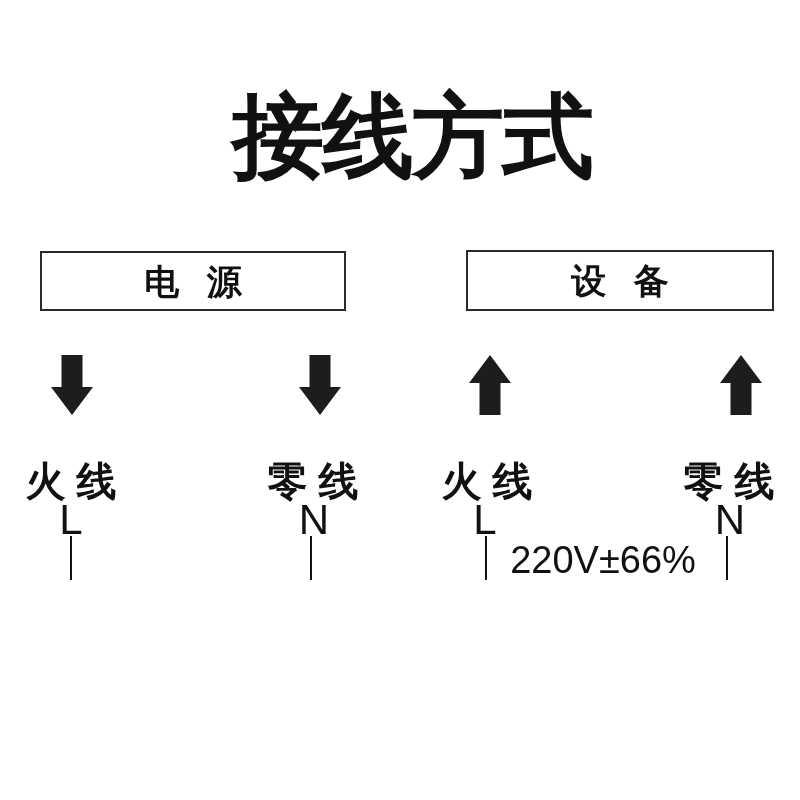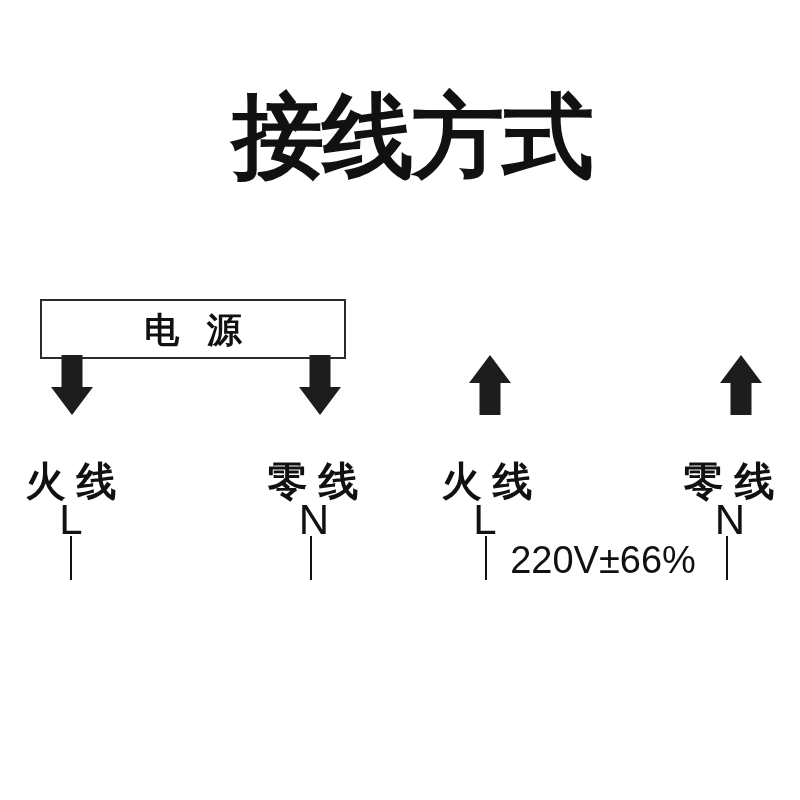--- a/index.html
+++ b/index.html
@@ -31,21 +31,20 @@
     white-space: nowrap;
     color: var(--ink);
   }
 
   .label-box {
     border: 2px solid var(--box-border);
     background: var(--background);
     display: flex;
     align-items: center;
     justify-content: center;
-    margin-top: 48px;
   }
   .box-power  { left: 40px;  top: 251px; width: 306px; height: 60px; }
   .box-device { left: 466px; top: 250px; width: 308px; height: 61px; }
   .box-label {
     font-size: 35px;
     font-weight: bold;
     word-spacing: 18px;
     white-space: nowrap;
     line-height: 1;
   }
@@ -120,20 +119,23 @@
 <body>
 
 <div class="canvas">
 
   <div class="abs cx page-title">接线方式</div>
 
   <div class="abs label-box box-power">
     <span class="box-label">电 源</span>
   </div>
 
+  <div class="abs label-box box-device">
+    <span class="box-label">设 备</span>
+  </div>
 
   <div class="abs arrow arrow-d1">
     <svg viewBox="0 0 42 60" aria-hidden="true">
         <rect x="10.5" y="0" width="21" height="33"></rect>
         <polygon points="0,32 42,32 21,60"></polygon>
       </svg>
   </div>
   <div class="abs arrow arrow-d2">
     <svg viewBox="0 0 42 60" aria-hidden="true">
         <rect x="10.5" y="0" width="21" height="33"></rect>

